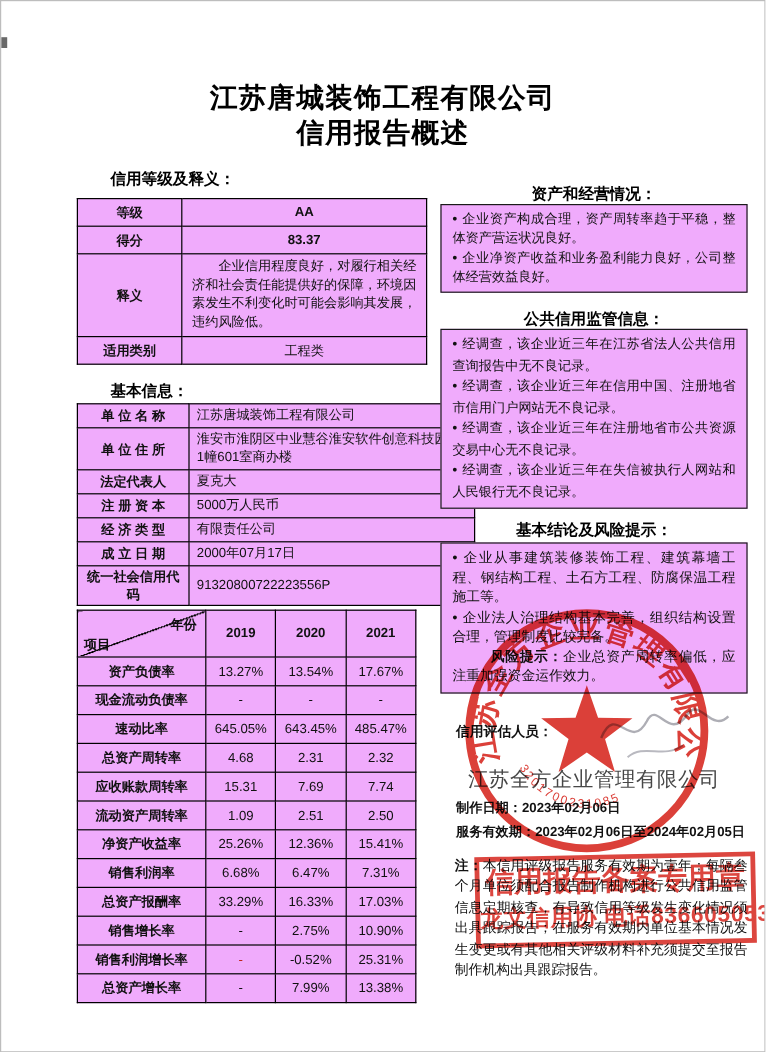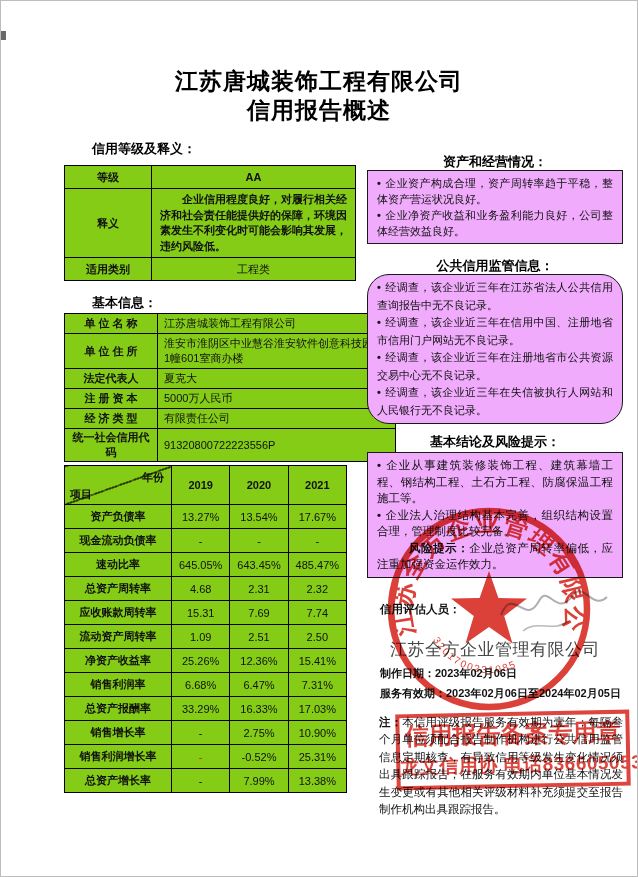--- a/index.html
+++ b/index.html
@@ -12,29 +12,29 @@
   
   .titles{position:absolute;top:66px;left:0;width:100%;text-align:center;}
   .title-line{font-size:23px;font-weight:bold;line-height:29px;letter-spacing:1px;color:#000;}
   
   .col-left{position:absolute;left:63px;top:139px;width:292px;}
   .col-right{position:absolute;left:366px;top:141px;width:256px;}
   .sec-h{font-size:13px;font-weight:bold;color:#000;line-height:17px;}
   .col-left .sec-h{padding-left:28px;}
   .col-right .sec-h{text-align:center;}
   
-  table.t{border-collapse:collapse;table-layout:fixed;background:#84cc16;}
+  table.t{border-collapse:collapse;table-layout:fixed;background:#f0abfc;}
   table.t th,table.t td{border:1px solid #000;font-size:11px;padding:1px 3px;overflow:hidden;}
   table.t{border:1.5px solid #000;}
   table.t th{font-weight:bold;text-align:center;}
   
   #rating-table{width:292px;margin-top:8px;}
   #rating-table th{width:80px;}
   #rating-table td{text-align:center;height:20px;}
-  #rating-table td.para{text-align:justify;height:auto;padding:3px 8px;font-weight:bold;}
+  #rating-table td.para{text-align:justify;height:auto;padding:3px 8px;}
   #rating-table td.para p{margin:0;text-indent:2em;line-height:15.5px;font-size:11px;}
   #rating-table td.strong{font-weight:bold;}
   
   #basic-table{width:332px;margin-top:2px;}
   #basic-table th{width:86px;font-size:11px;}
   #basic-table td{text-align:left;padding:2px 6px;height:15px;line-height:15px;}
   
   #fin-table{width:283px;margin-top:3px;}
   #fin-table th.rowlab{width:100px;font-size:11px;}
   #fin-table td{text-align:center;height:21px;}
@@ -43,21 +43,21 @@
   th.diag{
     position:relative;padding:0;
     background-image:linear-gradient(to bottom right,transparent calc(50% - .6px),#000 calc(50% - .6px),#000 calc(50% + .6px),transparent calc(50% + .6px));
   }
   th.diag .corner-top{position:absolute;top:4px;right:7px;font-size:11px;font-weight:bold;}
   th.diag .corner-bottom{position:absolute;bottom:2px;left:5px;font-size:11px;font-weight:bold;}
   
   .box{border:1.5px solid #1a1a1a;padding:4px 9px;text-align:justify;background:#f0abfc;}
   .box p{margin:0;}
   #box-0{margin-top:0;font-size:11px;line-height:16px;}
-  #box-1{font-size:11px;line-height:17.5px;border-radius:22px;}
+  #box-1{font-size:11px;line-height:17.5px;}
   #box-2{font-size:11.5px;line-height:16.5px;}
   .blt{font-weight:bold;margin-right:4px;}
   .risk{margin-top:2px;}
   .risk b{font-weight:bold;margin-left:32px;}
   .h-assets{margin-top:11px;}
   .h-public{margin-top:13px;}
   .h-conclusion{margin-top:9px;margin-bottom:2px;}
   
   .evaluator{margin-top:24px;padding-left:13px;font-size:11.5px;font-weight:bold;}
   .issuer{margin-top:21px;padding-left:23px;font-size:17px;letter-spacing:.5px;color:#474747;}
@@ -91,20 +91,24 @@
 
   <div class="col-left">
     <div class="sec-h">信用等级及释义：</div>
     <table class="t" id="rating-table">
       <tbody id="rating-body">
           <tr>
             <th>等级</th>
             <td class="strong">AA</td>
           </tr>
           <tr>
+            <th>得分</th>
+            <td class="strong">83.37</td>
+          </tr>
+          <tr>
             <th>释义</th>
             <td class="para">
               <p>企业信用程度良好，对履行相关经济和社会责任能提供好的保障，环境因素发生不利变化时可能会影响其发展，违约风险低。</p>
             </td>
           </tr>
           <tr>
             <th>适用类别</th>
             <td>工程类</td>
           </tr>
         </tbody>
@@ -125,20 +129,24 @@
             <th>法定代表人</th>
             <td>夏克大</td>
           </tr>
           <tr>
             <th>注 册 资 本</th>
             <td>5000万人民币</td>
           </tr>
           <tr>
             <th>经 济 类 型</th>
             <td>有限责任公司</td>
+          </tr>
+          <tr>
+            <th>成 立 日 期</th>
+            <td>2000年07月17日</td>
           </tr>
           <tr>
             <th>统一社会信用代码</th>
             <td>91320800722223556P</td>
           </tr>
         </tbody>
     </table>
 
     <table class="t" id="fin-table">
       <thead>

